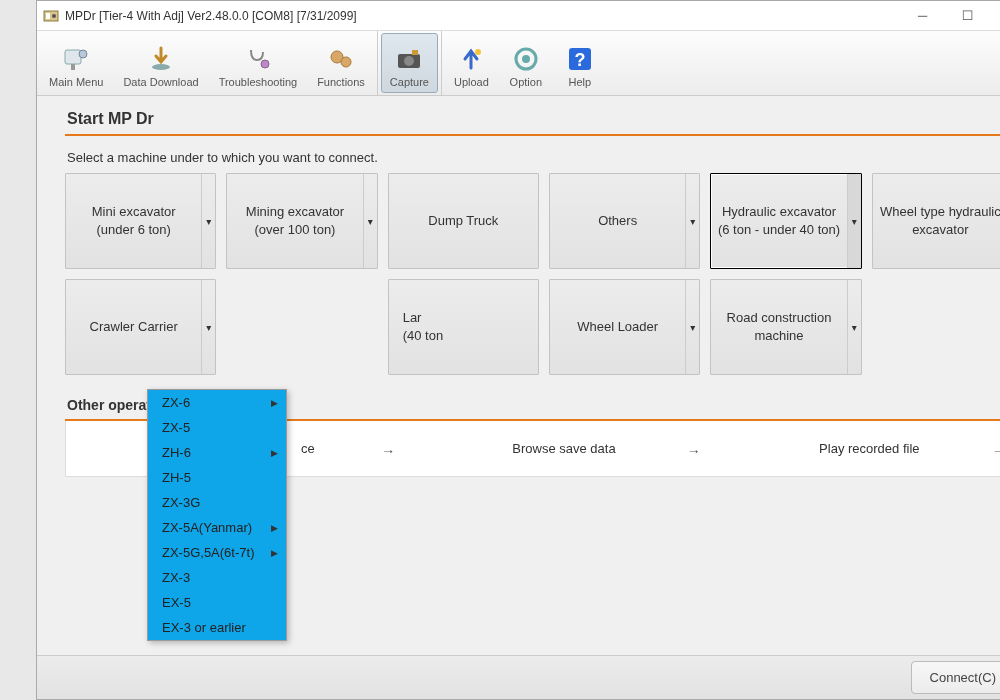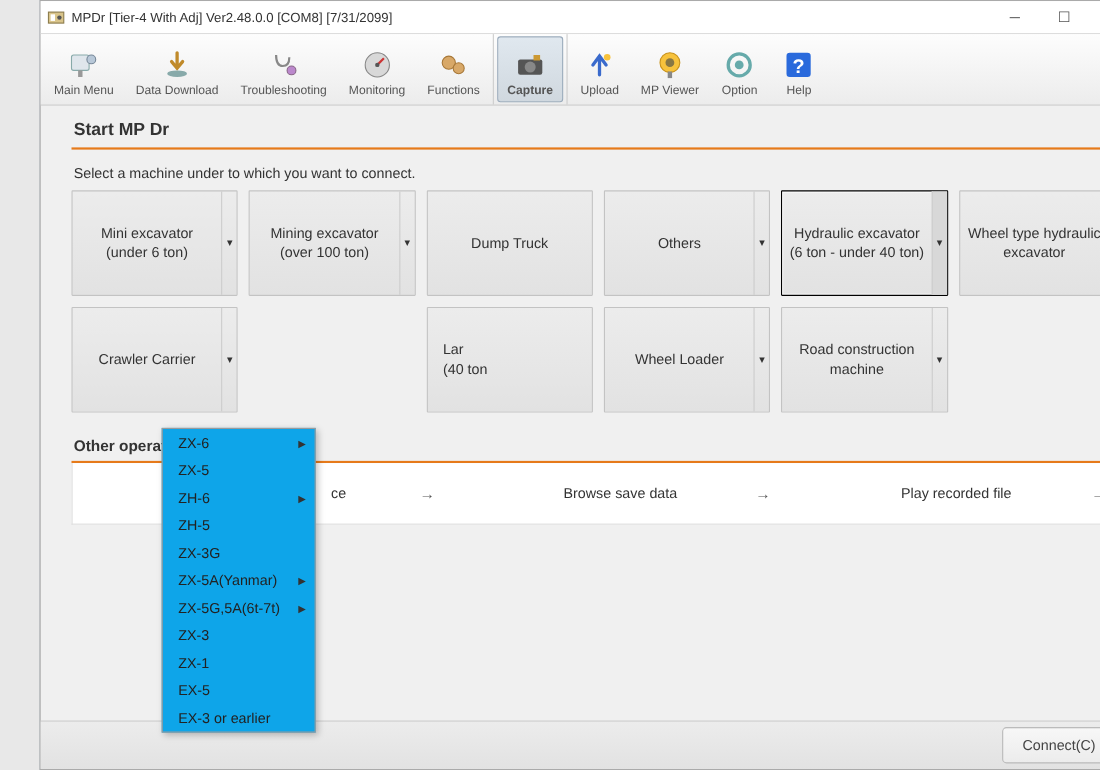--- a/index.html
+++ b/index.html
@@ -9,21 +9,21 @@
   .titlebar { height:30px; background:#fff; display:flex; align-items:center; padding:0 0 0 6px; font-size:12px; color:#333; border-bottom:1px solid #ddd; }
   .titlebar .ticon { width:16px; height:16px; margin-right:6px; display:inline-block; }
   .titlebar .title-text { flex:1; }
   .win-controls { display:flex; height:100%; }
   .win-btn { width:45px; height:100%; display:flex; align-items:center; justify-content:center; font-size:13px; color:#555; }
 
   .toolbar { height:65px; background:linear-gradient(#fdfdfd,#ececec); display:flex; align-items:stretch; border-bottom:1px solid #ccc; }
   .tool-chunk { display:flex; border-right:1px solid #ccc; padding:0 2px; }
   .tool-btn { display:flex; flex-direction:column; align-items:center; justify-content:flex-end; padding:4px 8px 4px 8px; font-size:11px; color:#555; min-width:52px; border:1px solid transparent; border-radius:3px; margin:2px 1px; }
   .tool-btn .ticon { width:30px; height:30px; margin-bottom:2px; display:flex; align-items:center; justify-content:center; }
-  .tool-btn.pressed { background:linear-gradient(#e0e8ef,#d0d8df); border:1px solid #9ab;font-weight:bold; }
+  .tool-btn.pressed { background:linear-gradient(#e0e8ef,#d0d8df); border:1px solid #9ab; }
 
   .content { flex:1; padding:10px 12px 0 28px; display:flex; flex-direction:column; overflow:hidden; }
   .page-title { font-size:16px; font-weight:bold; color:#333; padding:4px 2px 6px 2px; border-bottom:2px solid #e67a1a; margin-bottom:14px; }
   .instr { font-size:13px; color:#333; margin-bottom:8px; padding-left:2px; }
   .grid { display:grid; grid-template-columns:repeat(6,1fr); grid-auto-rows:96px; gap:10px; }
   .machine-btn { position:relative; background:linear-gradient(#ececec,#e2e2e2); border:1px solid #c3c3c3; border-radius:1px; display:flex; }
   .machine-btn.selected { border:1px solid #000; box-shadow:inset 0 0 0 1px #fff; }
   .machine-btn .mb-main { flex:1; display:flex; flex-direction:column; align-items:center; justify-content:center; font-size:13px; color:#333; text-align:center; padding:4px; line-height:1.4; }
   .machine-btn .mb-drop { width:14px; border-left:1px solid #ccc; display:flex; align-items:center; justify-content:center; font-size:10px; color:#333; }
   .machine-btn.half { visibility:visible; }
@@ -91,30 +91,20 @@
               <svg width="30" height="30" viewBox="0 0 30 30">
                 <path d="M8 6 Q8 16 14 16 Q20 16 20 8" stroke="#888" stroke-width="2" fill="none"></path>
                 <circle cx="22" cy="20" r="4" fill="#b8c" stroke="#868"></circle>
               </svg>
             </span>
           <span>Troubleshooting</span>
         </div>
         <div class="tool-btn">
           <span class="ticon">
               <svg width="30" height="30" viewBox="0 0 30 30">
-                <circle cx="15" cy="15" r="11" fill="#d8d8d8" stroke="#888"></circle>
-                <path d="M15 15 L21 9" stroke="#c33" stroke-width="2"></path>
-                <circle cx="15" cy="15" r="2" fill="#555"></circle>
-              </svg>
-            </span>
-          <span>Monitoring</span>
-        </div>
-        <div class="tool-btn">
-          <span class="ticon">
-              <svg width="30" height="30" viewBox="0 0 30 30">
                 <circle cx="11" cy="13" r="6" fill="#d8a868" stroke="#a87838"></circle>
                 <circle cx="20" cy="18" r="5" fill="#d8a868" stroke="#a87838"></circle>
               </svg>
             </span>
           <span>Functions</span>
         </div>
       </div>
       <div class="tool-chunk">
         <div class="tool-btn pressed">
           <span class="ticon">
@@ -129,30 +119,20 @@
       </div>
       <div class="tool-chunk" style="flex:1;border-right:none;">
         <div class="tool-btn">
           <span class="ticon">
               <svg width="30" height="30" viewBox="0 0 30 30">
                 <path d="M15 24 L15 10 M9 15 L15 7 L21 15" stroke="#3a6acc" stroke-width="3" fill="none" stroke-linecap="round"></path>
                 <circle cx="22" cy="8" r="3" fill="#f7c23c"></circle>
               </svg>
             </span>
           <span>Upload</span>
-        </div>
-        <div class="tool-btn">
-          <span class="ticon">
-              <svg width="30" height="30" viewBox="0 0 30 30">
-                <circle cx="15" cy="13" r="9" fill="#f7c23c" stroke="#c9931c"></circle>
-                <circle cx="15" cy="13" r="4" fill="#874"></circle>
-                <rect x="13" y="21" width="4" height="6" fill="#888"></rect>
-              </svg>
-            </span>
-          <span>MP Viewer</span>
         </div>
         <div class="tool-btn">
           <span class="ticon">
               <svg width="30" height="30" viewBox="0 0 30 30">
                 <circle cx="15" cy="15" r="10" fill="none" stroke="#6aa" stroke-width="3"></circle>
                 <circle cx="15" cy="15" r="4" fill="#6aa"></circle>
               </svg>
             </span>
           <span>Option</span>
         </div>
@@ -265,19 +245,18 @@
 
     <div class="dropdown" id="dd" style="left:110px; top:388px;">
     <div class="dd-item hasub">ZX-6</div>
         <div class="dd-item">ZX-5</div>
         <div class="dd-item hasub">ZH-6</div>
         <div class="dd-item">ZH-5</div>
         <div class="dd-item">ZX-3G</div>
         <div class="dd-item hasub">ZX-5A(Yanmar)</div>
         <div class="dd-item hasub">ZX-5G,5A(6t-7t)</div>
         <div class="dd-item">ZX-3</div>
-        <div class="dd-item">ZX-1</div>
         <div class="dd-item">EX-5</div>
         <div class="dd-item">EX-3 or earlier</div>
       </div>
 
   </div>
 </div>
 
 </body></html>

